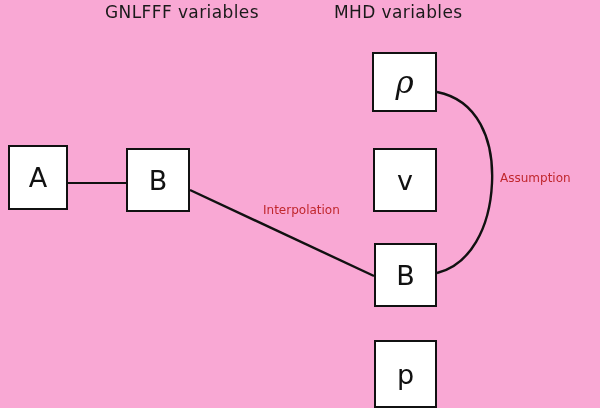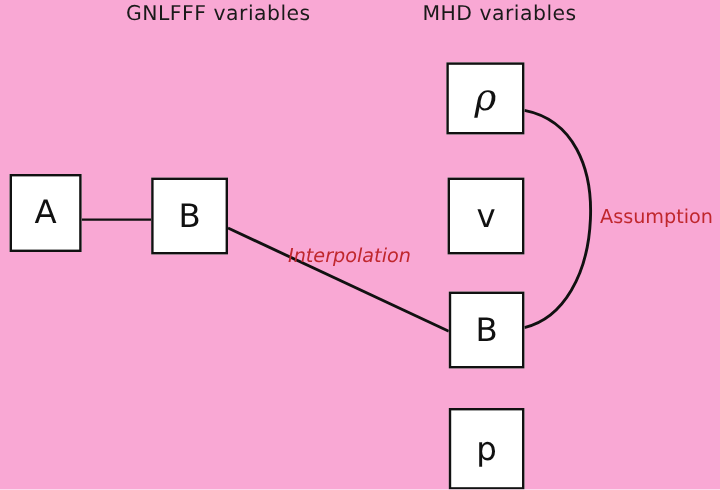--- a/index.html
+++ b/index.html
@@ -19,21 +19,21 @@
   }
   .col-header {
     position: absolute;
     font-family: "DejaVu Sans", sans-serif;
     font-size: 17px;
     letter-spacing: 0.4px;
     color: #1a1a1a;
     white-space: nowrap;
   }
   #header-gnlfff { left: 105px; top: 2px; }
-  #header-mhd    { left: 352px; top: 2px; }
+  #header-mhd    { left: 334px; top: 2px; }
 
   .var-box {
     position: absolute;
     box-sizing: border-box;
     border: 2px solid #111111;
     background: #ffffff;
     display: flex;
     align-items: center;
     justify-content: center;
     font-family: "DejaVu Sans", sans-serif;
@@ -55,26 +55,26 @@
     position: absolute;
     left: 0; top: 0;
     width: 600px;
     height: 408px;
     z-index: 1;
   }
 
   .edge-label {
     position: absolute;
     font-family: "DejaVu Sans", sans-serif;
-    font-size: 16px;
+    font-size: 12px;
     color: #c0272d;
     white-space: nowrap;
     z-index: 4;
   }
-  #label-interpolation { left: 240px; top: 203px; font-style: italic; }
+  #label-interpolation { left: 263px; top: 203px; }
   #label-assumption    { left: 500px; top: 171px; }
 </style>
 </head>
 <body>
 
 <div id="canvas">
 
   <div class="col-header" id="header-gnlfff">GNLFFF variables</div>
 
   <div class="col-header" id="header-mhd">MHD variables</div>

